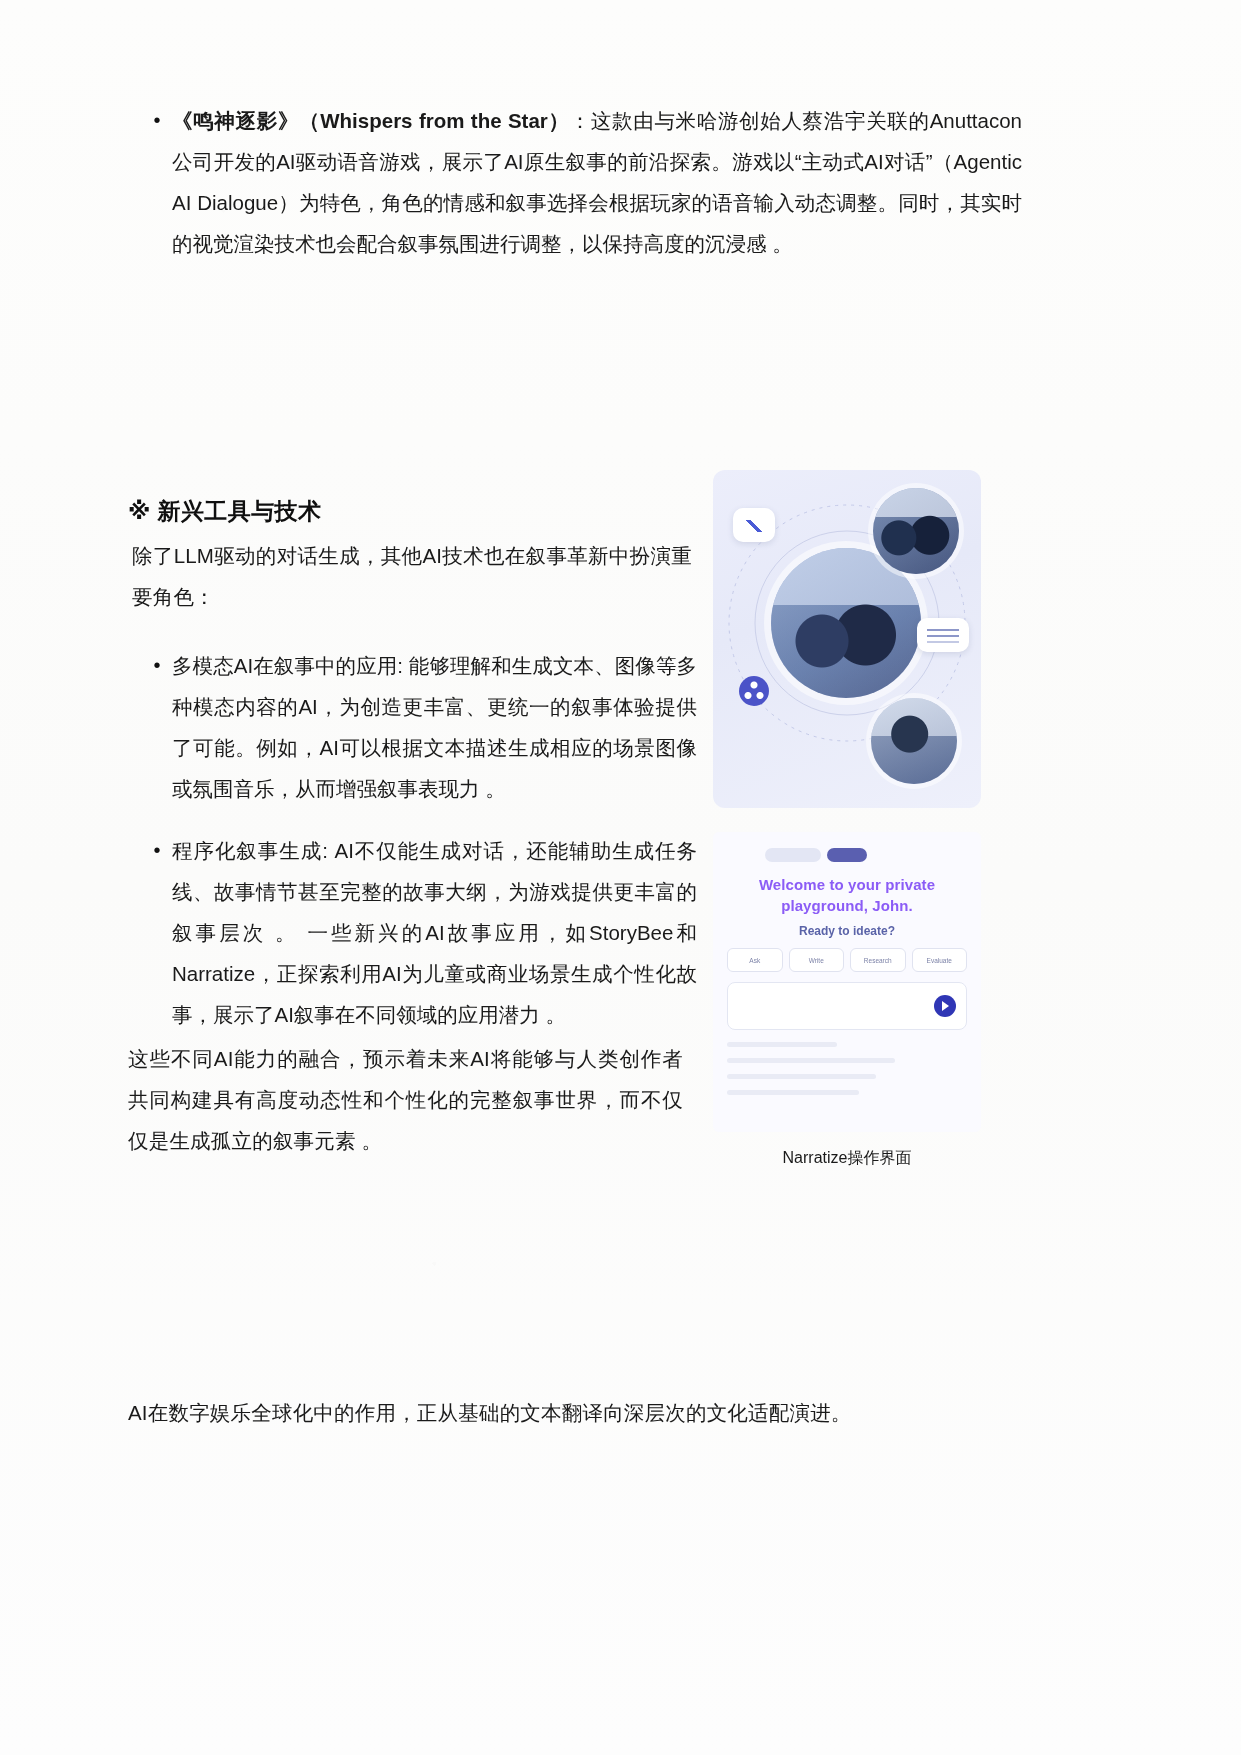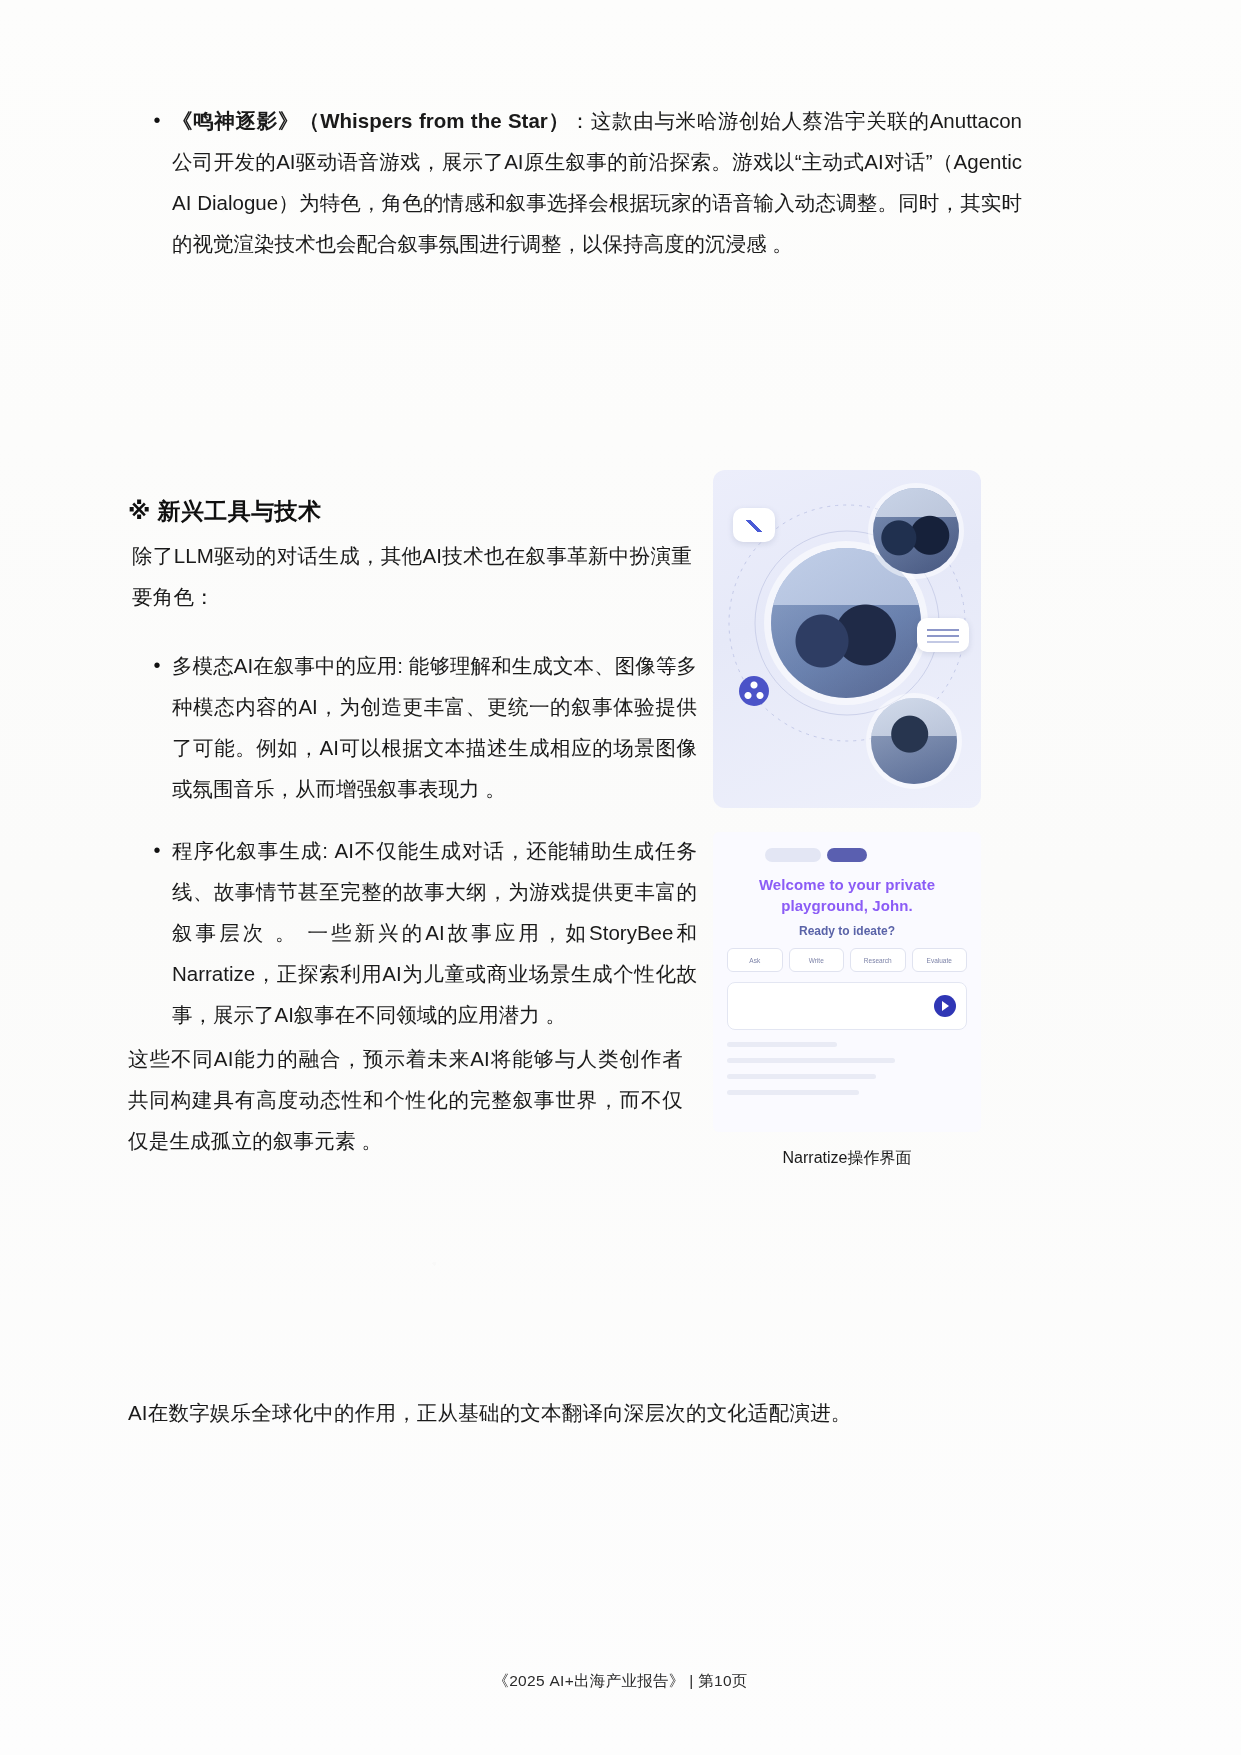--- a/index.html
+++ b/index.html
@@ -328,14 +328,13 @@
           <div class="l w3"></div>
           <div class="l w4"></div>
         </div>
       </div>
 
       <div class="fig-caption">Narratize操作界面</div>
     </div>
 
   </div>
 
-  <div class="footer">《2025 AI+出海产业报告》 | 第10页</div>
 </div>
 
 </body></html>

